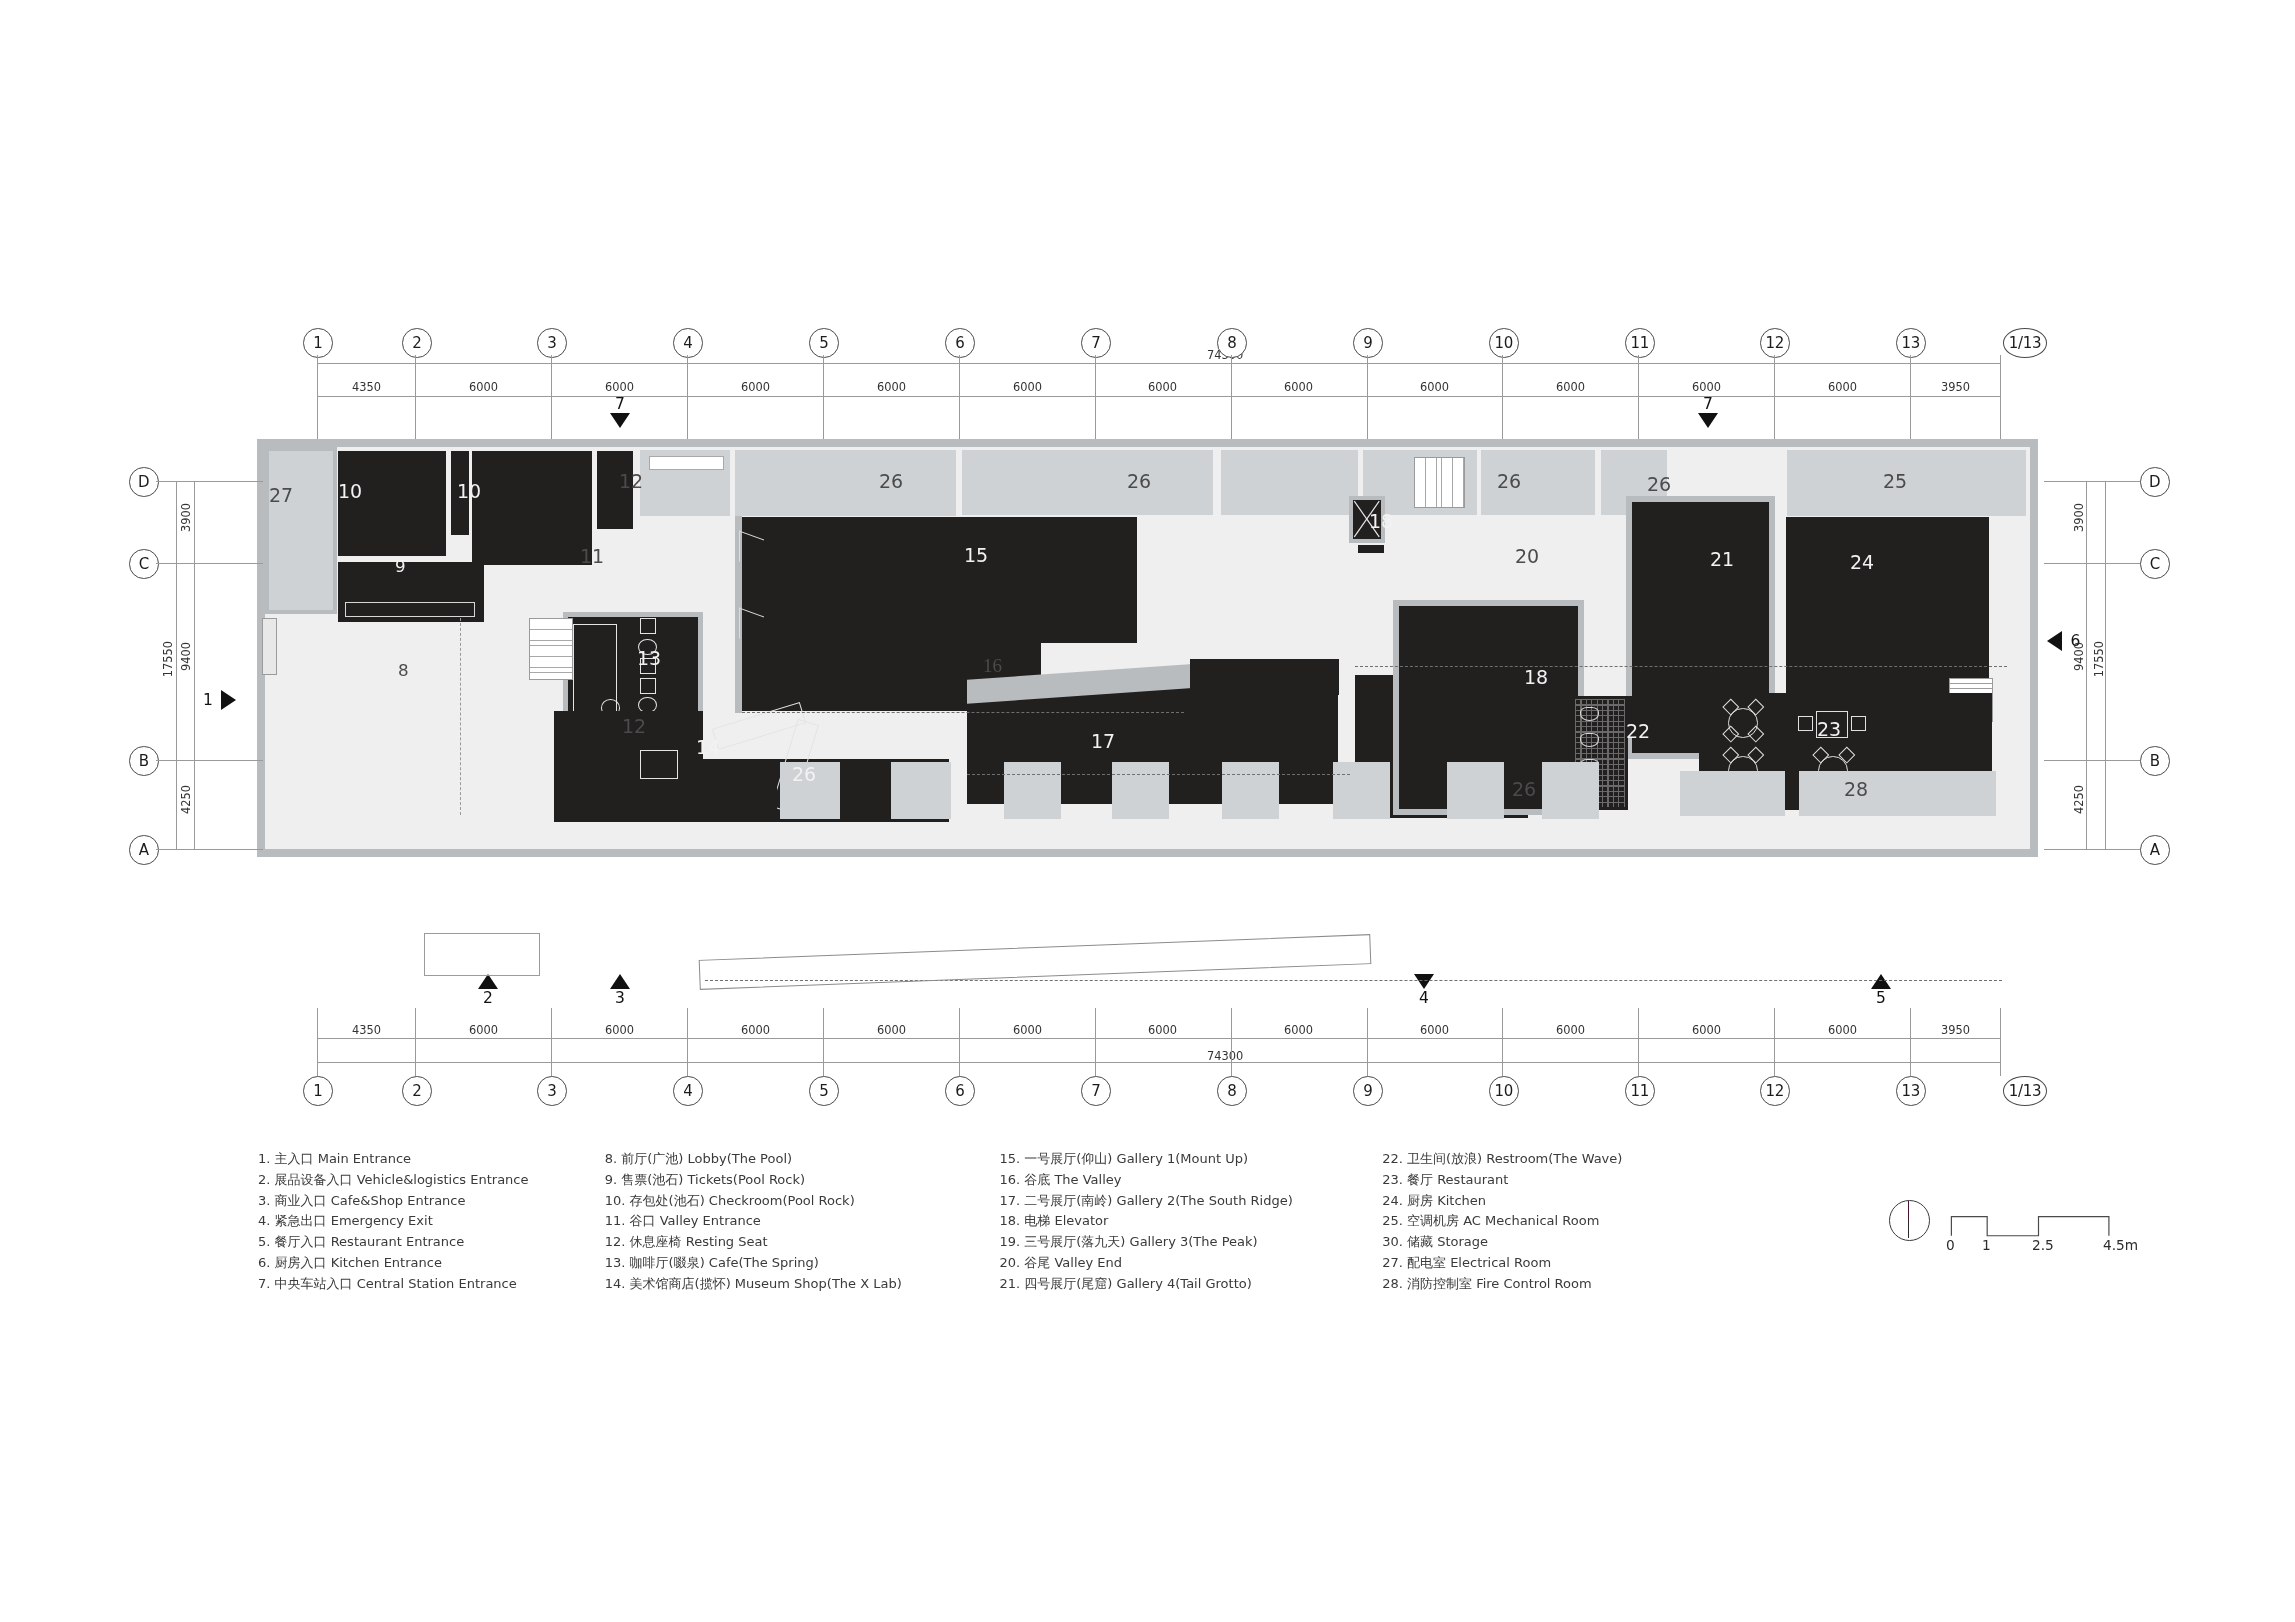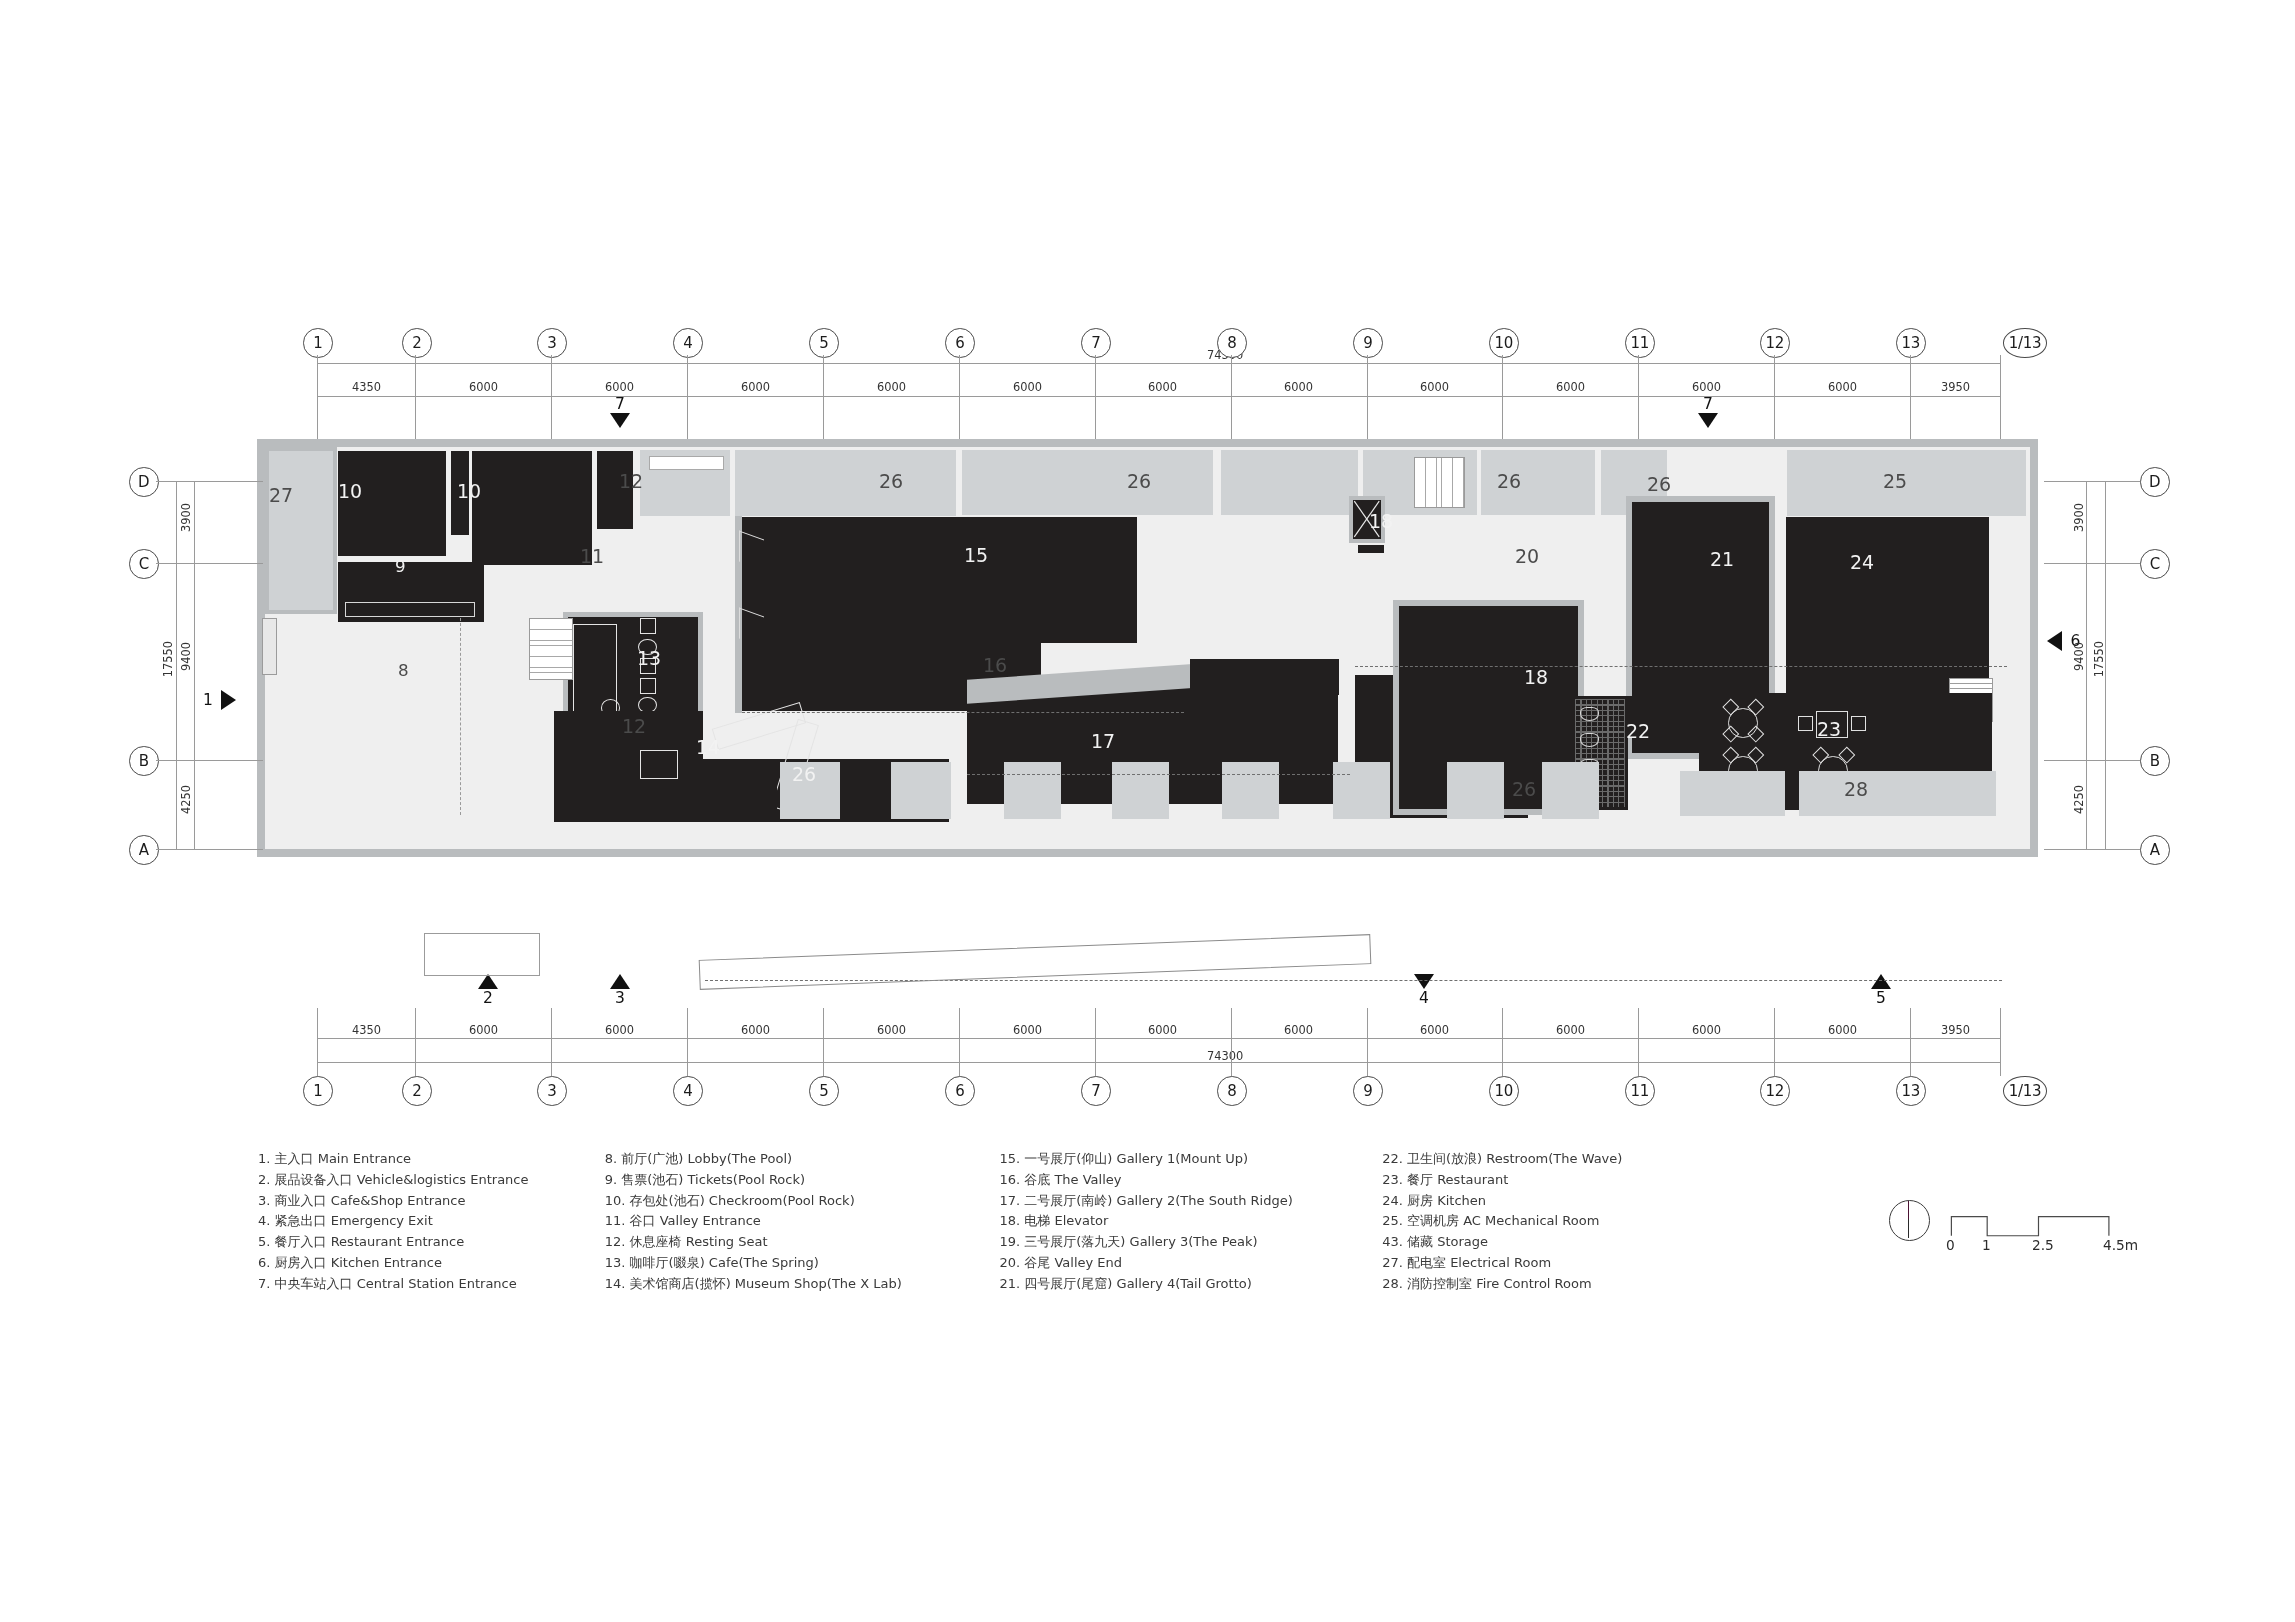--- a/index.html
+++ b/index.html
@@ -258,21 +258,21 @@
       <div class="rlabel on-light big" style="left: 1647px; top: 475px;">26</div>
       <div class="rlabel on-light big" style="left: 1883px; top: 472px;">25</div>
       <div class="rlabel on-light big" style="left: 580px; top: 547px;">11</div>
       <div class="rlabel on-dark big" style="left: 964px; top: 546px;">15</div>
       <div class="rlabel on-dark big" style="left: 1369px; top: 512px;">18</div>
       <div class="rlabel on-light big" style="left: 1515px; top: 547px;">20</div>
       <div class="rlabel on-dark big" style="left: 1710px; top: 550px;">21</div>
       <div class="rlabel on-dark big" style="left: 1850px; top: 553px;">24</div>
       <div class="rlabel on-light" style="left: 398px; top: 662px;">8</div>
       <div class="rlabel on-dark big" style="left: 637px; top: 649px;">13</div>
-      <div class="rlabel on-light big" style="left: 983px; top: 656px;">16</div>
+      <div class="rlabel on-light big" style="left: 983px; top: 656px; font-family: Liberation Serif, serif;">16</div>
       <div class="rlabel on-dark big" style="left: 1524px; top: 668px;">18</div>
       <div class="rlabel on-light big" style="left: 622px; top: 717px;">12</div>
       <div class="rlabel on-dark big" style="left: 1626px; top: 722px;">22</div>
       <div class="rlabel on-dark big" style="left: 1817px; top: 720px;">23</div>
       <div class="rlabel on-dark big" style="left: 696px; top: 738px;">14</div>
       <div class="rlabel on-dark big" style="left: 1091px; top: 732px;">17</div>
       <div class="rlabel on-dark big" style="left: 792px; top: 765px;">26</div>
       <div class="rlabel on-light big" style="left: 1512px; top: 780px;">26</div>
       <div class="rlabel on-light big" style="left: 1844px; top: 780px;">28</div>
     </div>
@@ -422,21 +422,21 @@
           <div class="legitem">18. 电梯  Elevator</div>
           <div class="legitem">19. 三号展厅(落九天)  Gallery 3(The Peak)</div>
           <div class="legitem">20. 谷尾  Valley End</div>
           <div class="legitem">21. 四号展厅(尾窟)  Gallery 4(Tail Grotto)</div>
         </div>
         <div class="legcol" style="width: 311px;">
           <div class="legitem">22. 卫生间(放浪)  Restroom(The Wave)</div>
           <div class="legitem">23. 餐厅  Restaurant</div>
           <div class="legitem">24. 厨房  Kitchen</div>
           <div class="legitem">25. 空调机房  AC Mechanical Room</div>
-          <div class="legitem">43. 储藏  Storage</div>
+          <div class="legitem">30. 储藏  Storage</div>
           <div class="legitem">27. 配电室  Electrical Room</div>
           <div class="legitem">28. 消防控制室  Fire Control Room</div>
         </div>
       </div>
   </div>
 
   <div id="scalebar">
     <div class="northring"></div>
     <div class="northneedle"></div>
     <div class="sbwrap">

